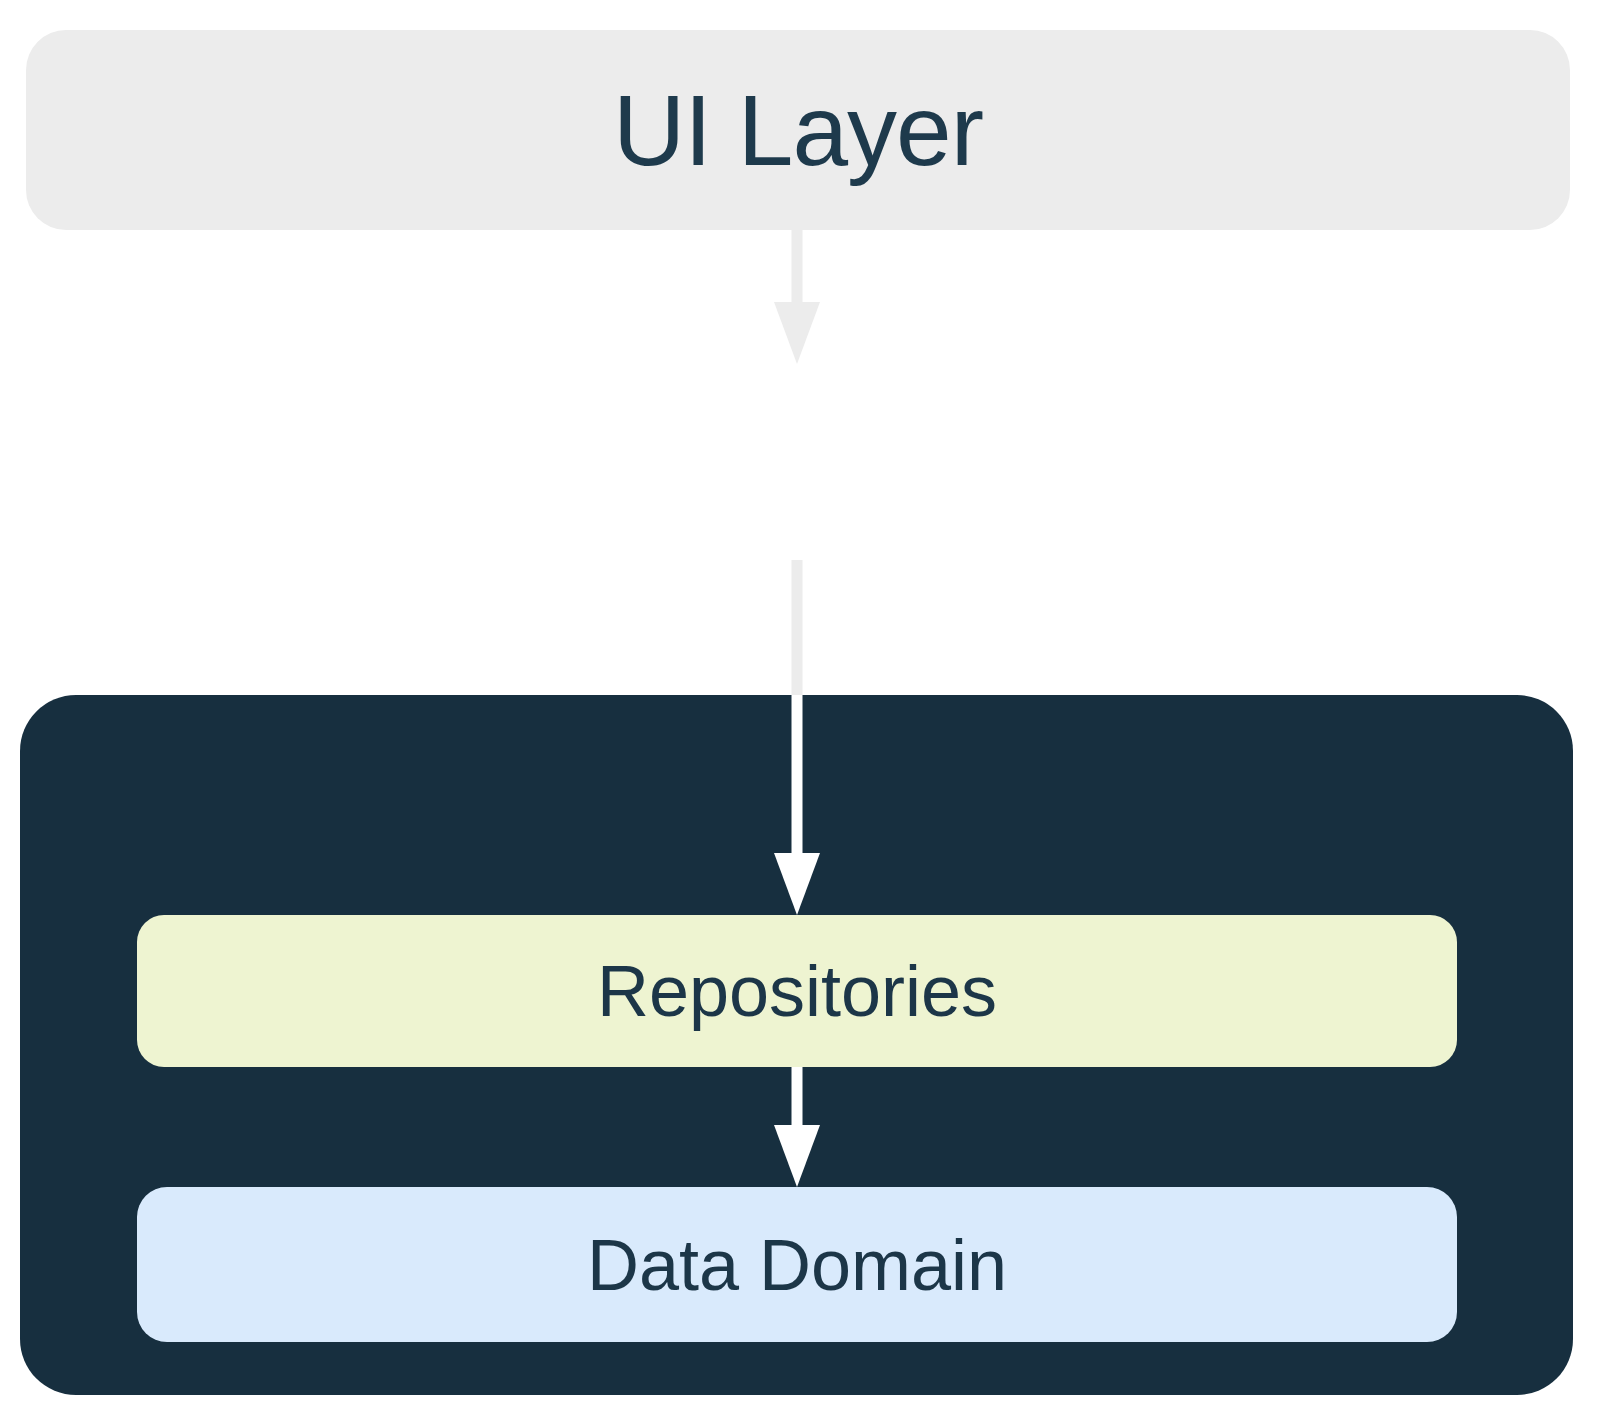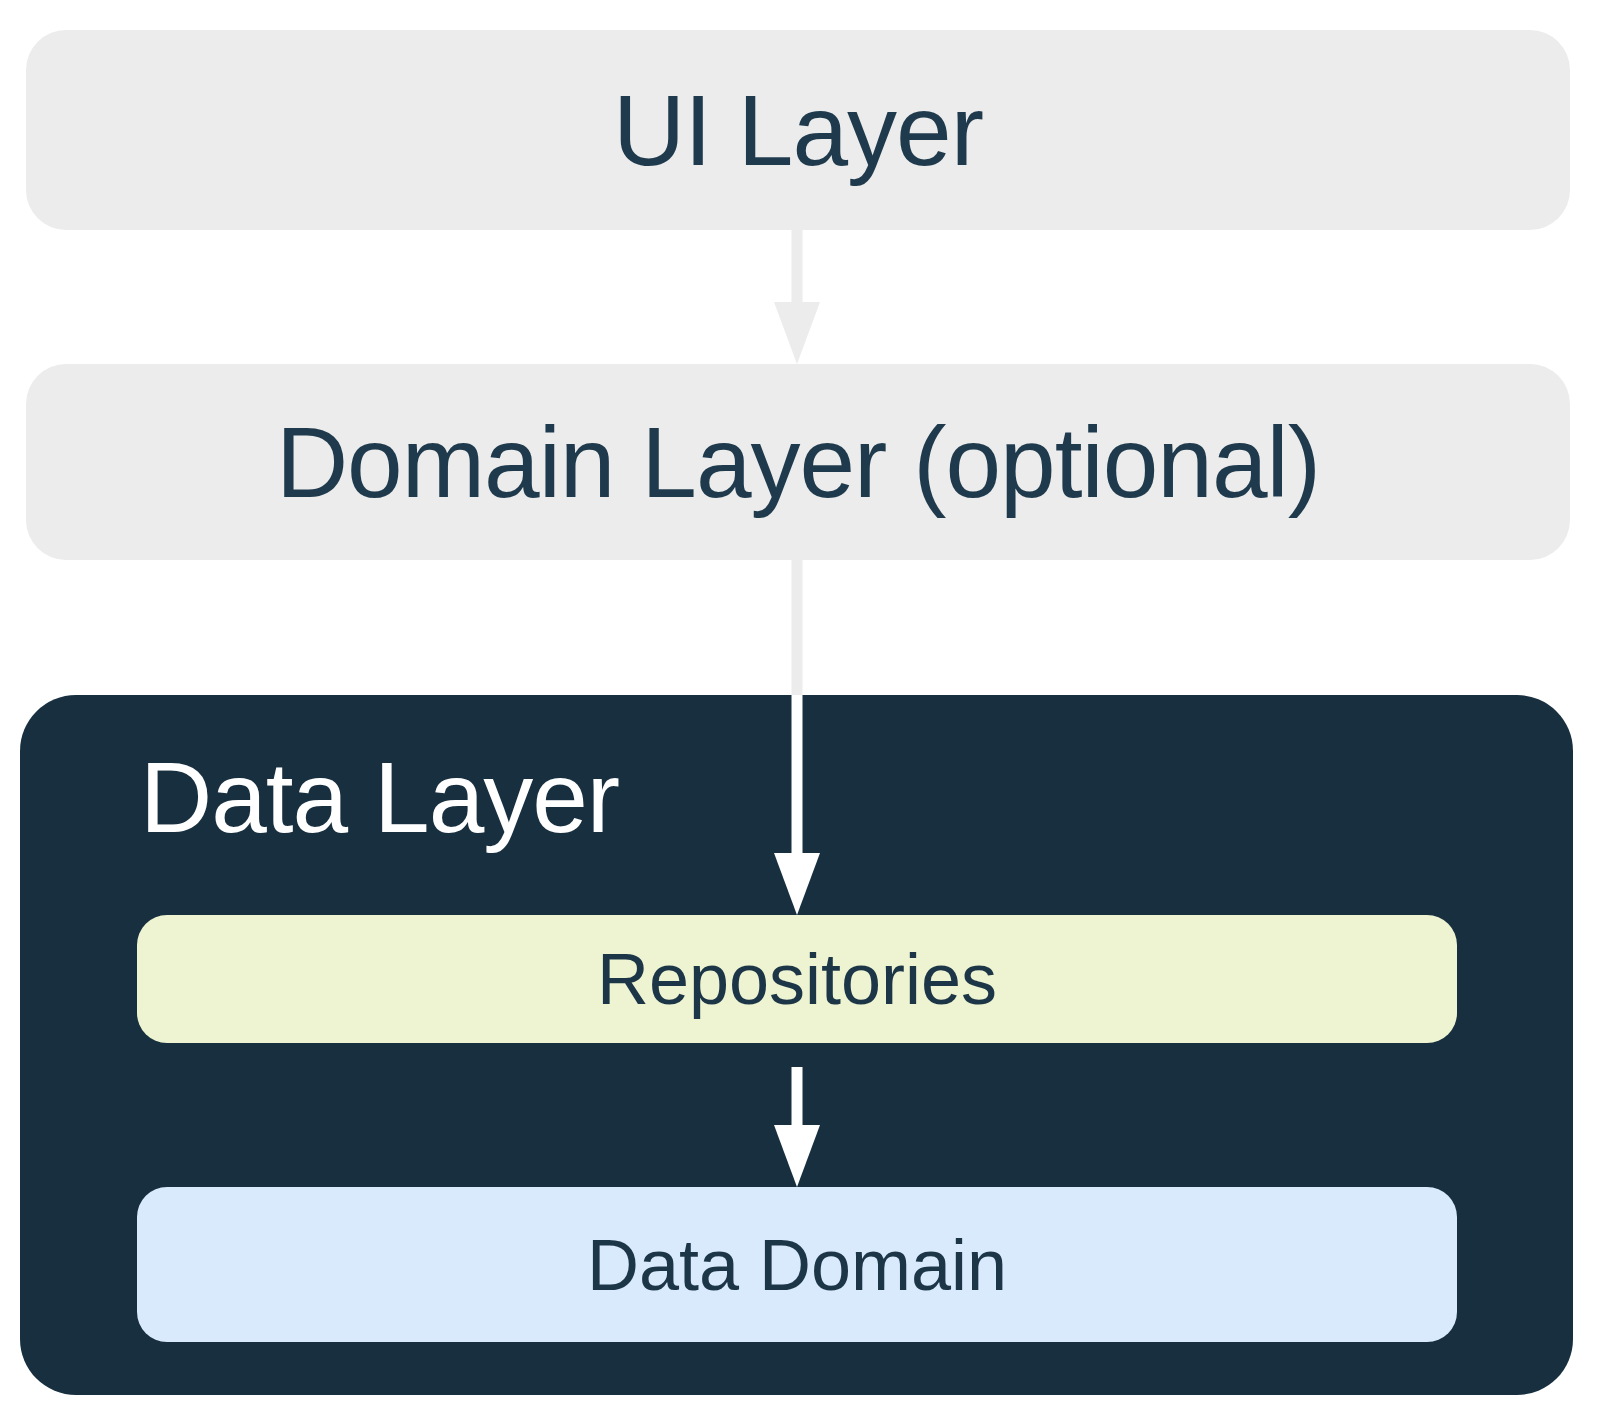--- a/index.html
+++ b/index.html
@@ -60,22 +60,23 @@
     width: 1320px;
     border-radius: 30px;
   }
   .chip .label {
     color: #1C3648;
     font-size: 72px;
     white-space: nowrap;
   }
   #repositories-box {
     top: 915px;
-    height: 128px;
+    height: 152px;
     background: #EEF4D1;
+    border-radius: 27px;
   }
   #data-sources-box {
     top: 1187px;
     height: 155px;
     background: #D9EAFC;
   }
   .arrow {
     position: absolute;
     left: 774px;
     display: block;
@@ -91,26 +92,22 @@
 
   <div id="ui-layer-box" class="node layer-gray">
     <span class="label">UI Layer</span>
   </div>
 
   <svg id="arrow-ui-to-domain" class="arrow" width="46" height="134" viewBox="0 0 46 134" aria-hidden="true">
     <rect x="17.5" y="0" width="11" height="76" fill="#ECECEC"></rect>
     <polygon points="0,72 46,72 23,134" fill="#ECECEC"></polygon>
   </svg>
 
-  <div id="domain-layer-box" class="node layer-gray">
-    <span class="label">Domain Layer (optional)</span>
-  </div>
 
   <div id="data-layer-box" class="node"></div>
-  <div id="data-layer-title">Data Layer</div>
 
   <svg id="arrow-domain-to-repositories" class="arrow" width="46" height="355" viewBox="0 0 46 355" aria-hidden="true">
     <rect x="17.5" y="0" width="11" height="135" fill="#ECECEC"></rect>
     <rect x="17.5" y="135" width="11" height="160" fill="#FFFFFF"></rect>
     <polygon points="0,293 46,293 23,355" fill="#FFFFFF"></polygon>
   </svg>
 
   <div id="repositories-box" class="node chip">
     <span class="label">Repositories</span>
   </div>

